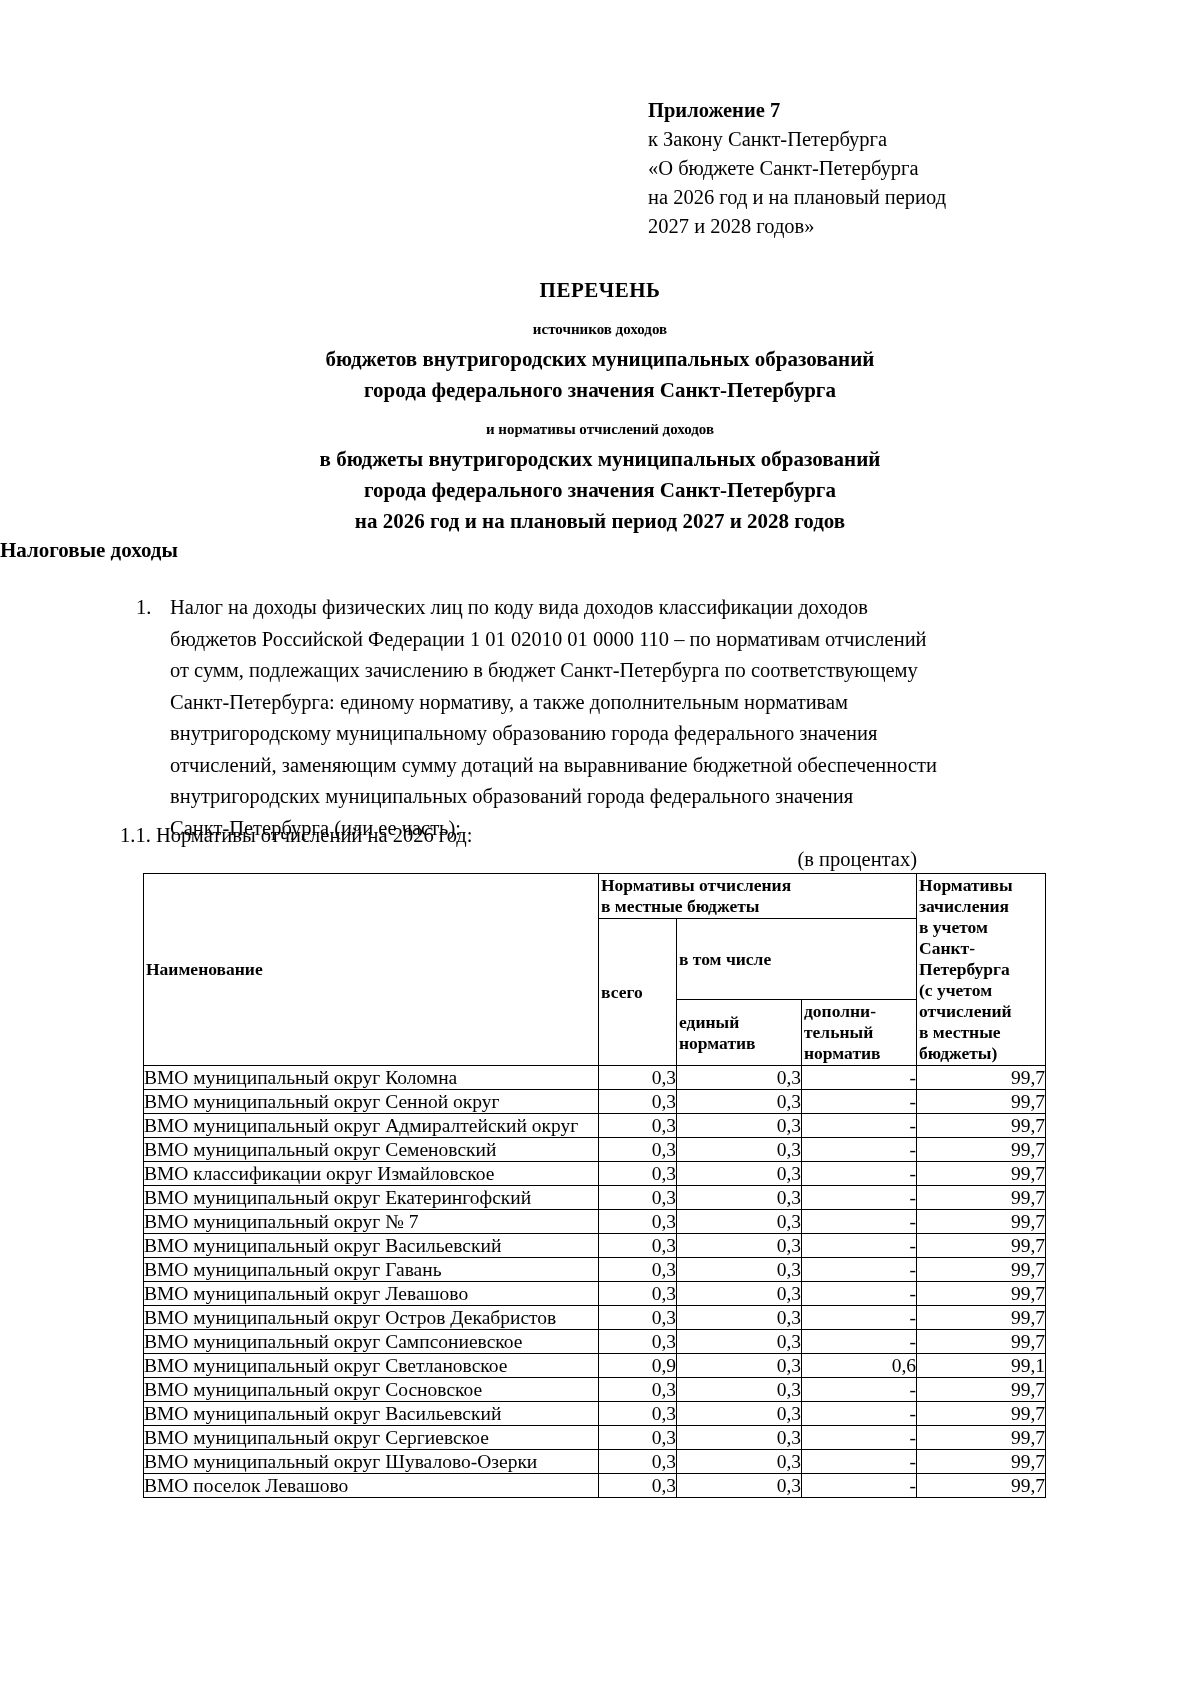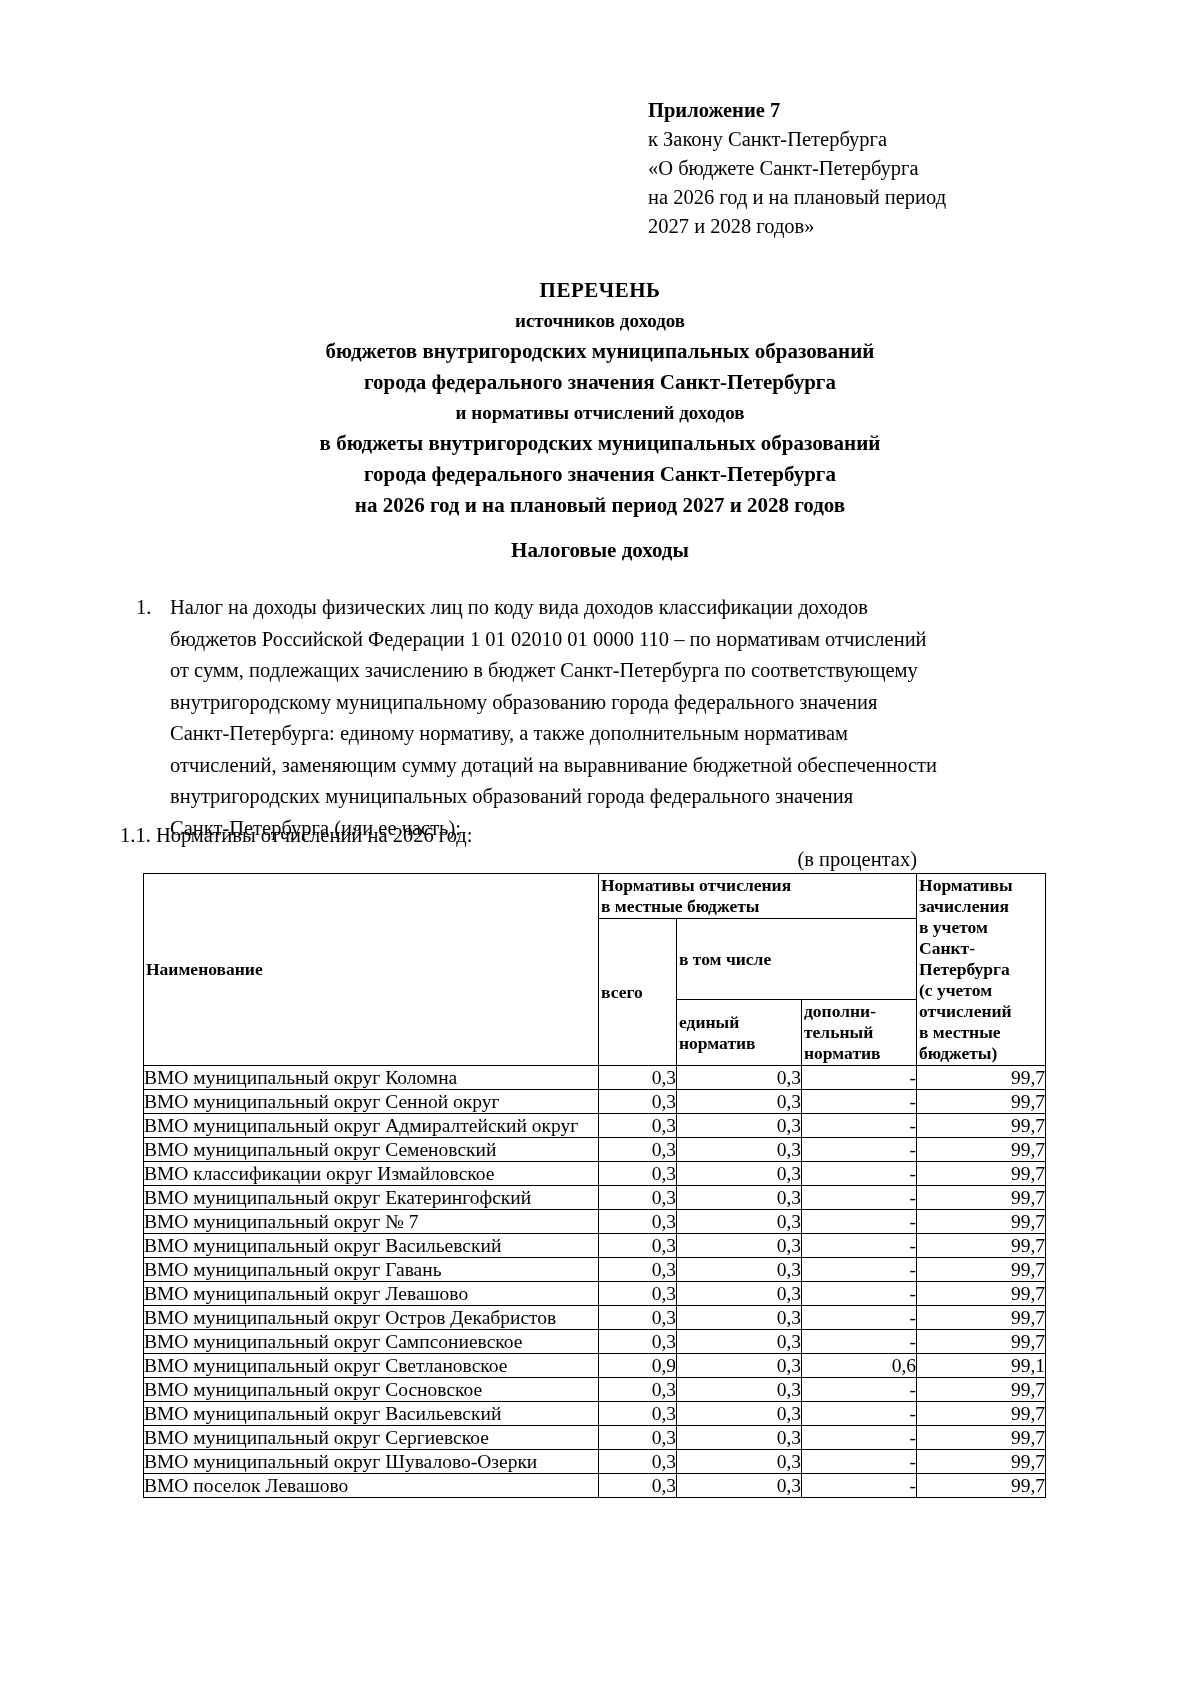--- a/index.html
+++ b/index.html
@@ -49,34 +49,34 @@
     width: 1200px;
     text-align: center;
     font-weight: bold;
   }
   .doc-heading .h-main {
     font-size: 21px;
     letter-spacing: 0.5px;
     line-height: 31px;
   }
   .doc-heading .h-sub {
-    font-size: 19px;
+    font-size: 15px;
     line-height: 30px;
+    margin-top: 8px;
   }
   .doc-heading .h-wide {
     font-size: 21px;
     line-height: 31px;
   }
 
   .section-title {
     position: absolute;
     left: 0;
     top: 538px;
     width: 1200px;
-    text-align: center;
     font-weight: bold;
     font-size: 21px;
   }
 
   
   .para-1 {
     position: absolute;
     left: 136px;
     top: 592px;
     width: 932px;
@@ -190,22 +190,22 @@
   </div>
 
   <div class="section-title">Налоговые доходы</div>
 
   <div class="para-1">
     <span class="num">1.</span>
     <div class="body">
       <div>Налог на доходы физических лиц по коду вида доходов классификации доходов</div>
       <div>бюджетов Российской Федерации 1 01 02010 01 0000 110 – по нормативам отчислений</div>
       <div>от сумм, подлежащих зачислению в бюджет Санкт-Петербурга по соответствующему</div>
+      <div>Санкт-Петербурга: единому нормативу, а также дополнительным нормативам</div>
       <div>внутригородскому муниципальному образованию города федерального значения</div>
-      <div>Санкт-Петербурга: единому нормативу, а также дополнительным нормативам</div>
       <div>отчислений, заменяющим сумму дотаций на выравнивание бюджетной обеспеченности</div>
       <div>внутригородских муниципальных образований города федерального значения</div>
       <div class="lastline">Санкт-Петербурга (или ее часть):</div>
     </div>
   </div>
 
   <div class="para-11">1.1. Нормативы отчислений на 2026 год:</div>
 
   <div class="units-note">(в процентах)</div>
 

